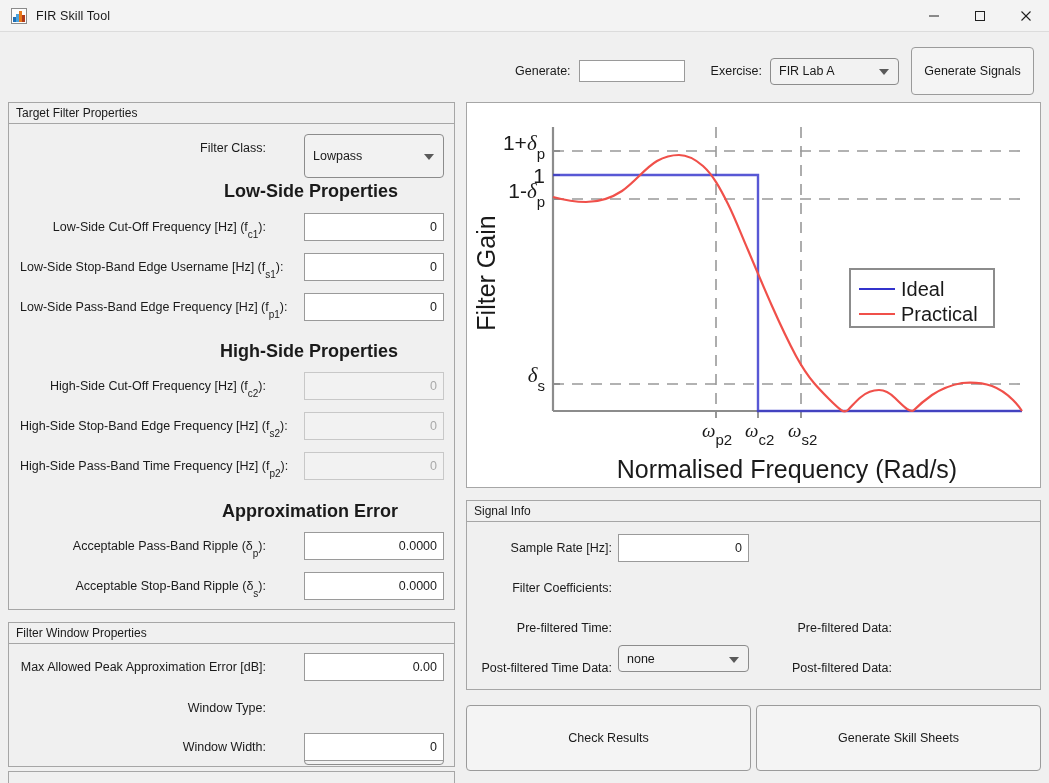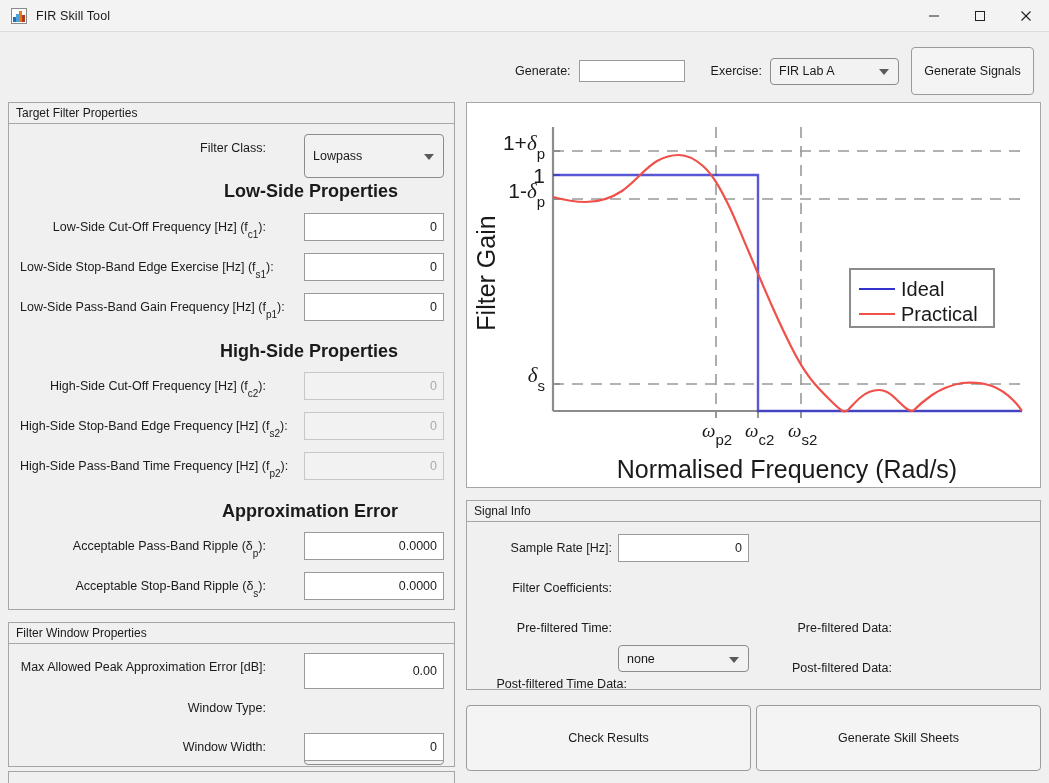--- a/index.html
+++ b/index.html
@@ -161,26 +161,26 @@
   </div>
 
   <div class="section-head" style="left:140px;top:181px;width:258px;">Low-Side Properties</div>
 
   <div class="fld-label" style="left:20px;top:220px;width:246px;">
     <span>Low-Side Cut-Off Frequency [Hz] (f</span><sub>c1</sub><span>):</span>
   </div>
   <input class="tf" style="left: 304px; top: 213px; width: 140px; height: 28px; position: absolute;" type="text" value="0">
 
   <div class="fld-label" style="left:20px;top:260px;width:246px;">
-    <span>Low-Side Stop-Band Edge Exercise [Hz] (f</span><sub>s1</sub><span>):</span>
+    <span>Low-Side Stop-Band Edge Username [Hz] (f</span><sub>s1</sub><span>):</span>
   </div>
   <input class="tf" style="left: 304px; top: 253px; width: 140px; height: 28px; position: absolute;" type="text" value="0">
 
   <div class="fld-label" style="left:20px;top:300px;width:246px;">
-    <span>Low-Side Pass-Band Gain Frequency [Hz] (f</span><sub>p1</sub><span>):</span>
+    <span>Low-Side Pass-Band Edge Frequency [Hz] (f</span><sub>p1</sub><span>):</span>
   </div>
   <input class="tf" style="left: 304px; top: 293px; width: 140px; height: 28px; position: absolute;" type="text" value="0">
 
   <div class="section-head" style="left:140px;top:341px;width:258px;">High-Side Properties</div>
 
   <div class="fld-label" style="left:20px;top:379px;width:246px;">
     <span>High-Side Cut-Off Frequency [Hz] (f</span><sub>c2</sub><span>):</span>
   </div>
   <input class="tf ro" style="left: 304px; top: 372px; width: 140px; height: 28px; position: absolute;" type="text" readonly="" value="0">
 
@@ -204,21 +204,21 @@
   <div class="fld-label" style="left:20px;top:579px;width:246px;">
     <span>Acceptable Stop-Band Ripple (δ</span><sub>s</sub><span>):</span>
   </div>
   <input class="tf" style="left: 304px; top: 572px; width: 140px; height: 28px; position: absolute;" type="text" value="0.0000">
 
   <div class="panel" style="left:8px;top:622px;width:447px;height:145px;">
     <div class="panel-title">Filter Window Properties</div>
   </div>
 
   <div class="fld-label" style="left:20px;top:660px;width:246px;">Max Allowed Peak Approximation Error [dB]:</div>
-  <input class="tf" style="left: 304px; top: 653px; width: 140px; height: 36px; position: absolute;" type="text" value="0.00">
+  <input class="tf" style="left: 304px; top: 653px; width: 140px; height: 28px; position: absolute;" type="text" value="0.00">
 
   <div class="fld-label" style="left:20px;top:701px;width:246px;">Window Type:</div>
   <div class="dd" style="left:304px;top:694px;width:140px;height:27px;">
     <span>Rectangular</span>
     <span class="caret"></span>
   </div>
 
   <div class="fld-label" style="left:20px;top:740px;width:246px;">Window Width:</div>
   <input class="tf" style="left: 304px; top: 733px; width: 140px; height: 28px; position: absolute;" type="text" value="0">
 
@@ -325,20 +325,20 @@
     <span>none</span>
     <span class="caret"></span>
   </div>
 
   <div class="fld-label" style="left:760px;top:621px;width:132px;">Pre-filtered Data:</div>
   <div class="dd dis" style="left:897px;top:614px;width:131px;height:27px;">
     <span>none</span>
     <span class="caret"></span>
   </div>
 
-  <div class="fld-label" style="left:481px;top:661px;width:146px;margin-top:16px;">Post-filtered Time Data:</div>
+  <div class="fld-label" style="left:466px;top:661px;width:146px;">Post-filtered Time Data:</div>
 
   <div class="fld-label" style="left:760px;top:661px;width:132px;">Post-filtered Data:</div>
 
   <div class="btn" style="position:absolute;left:466px;top:705px;width:285px;height:66px;">Check Results</div>
   <div class="btn" style="position:absolute;left:756px;top:705px;width:285px;height:66px;">Generate Skill Sheets</div>
 
 </div>
 
 </body></html>

